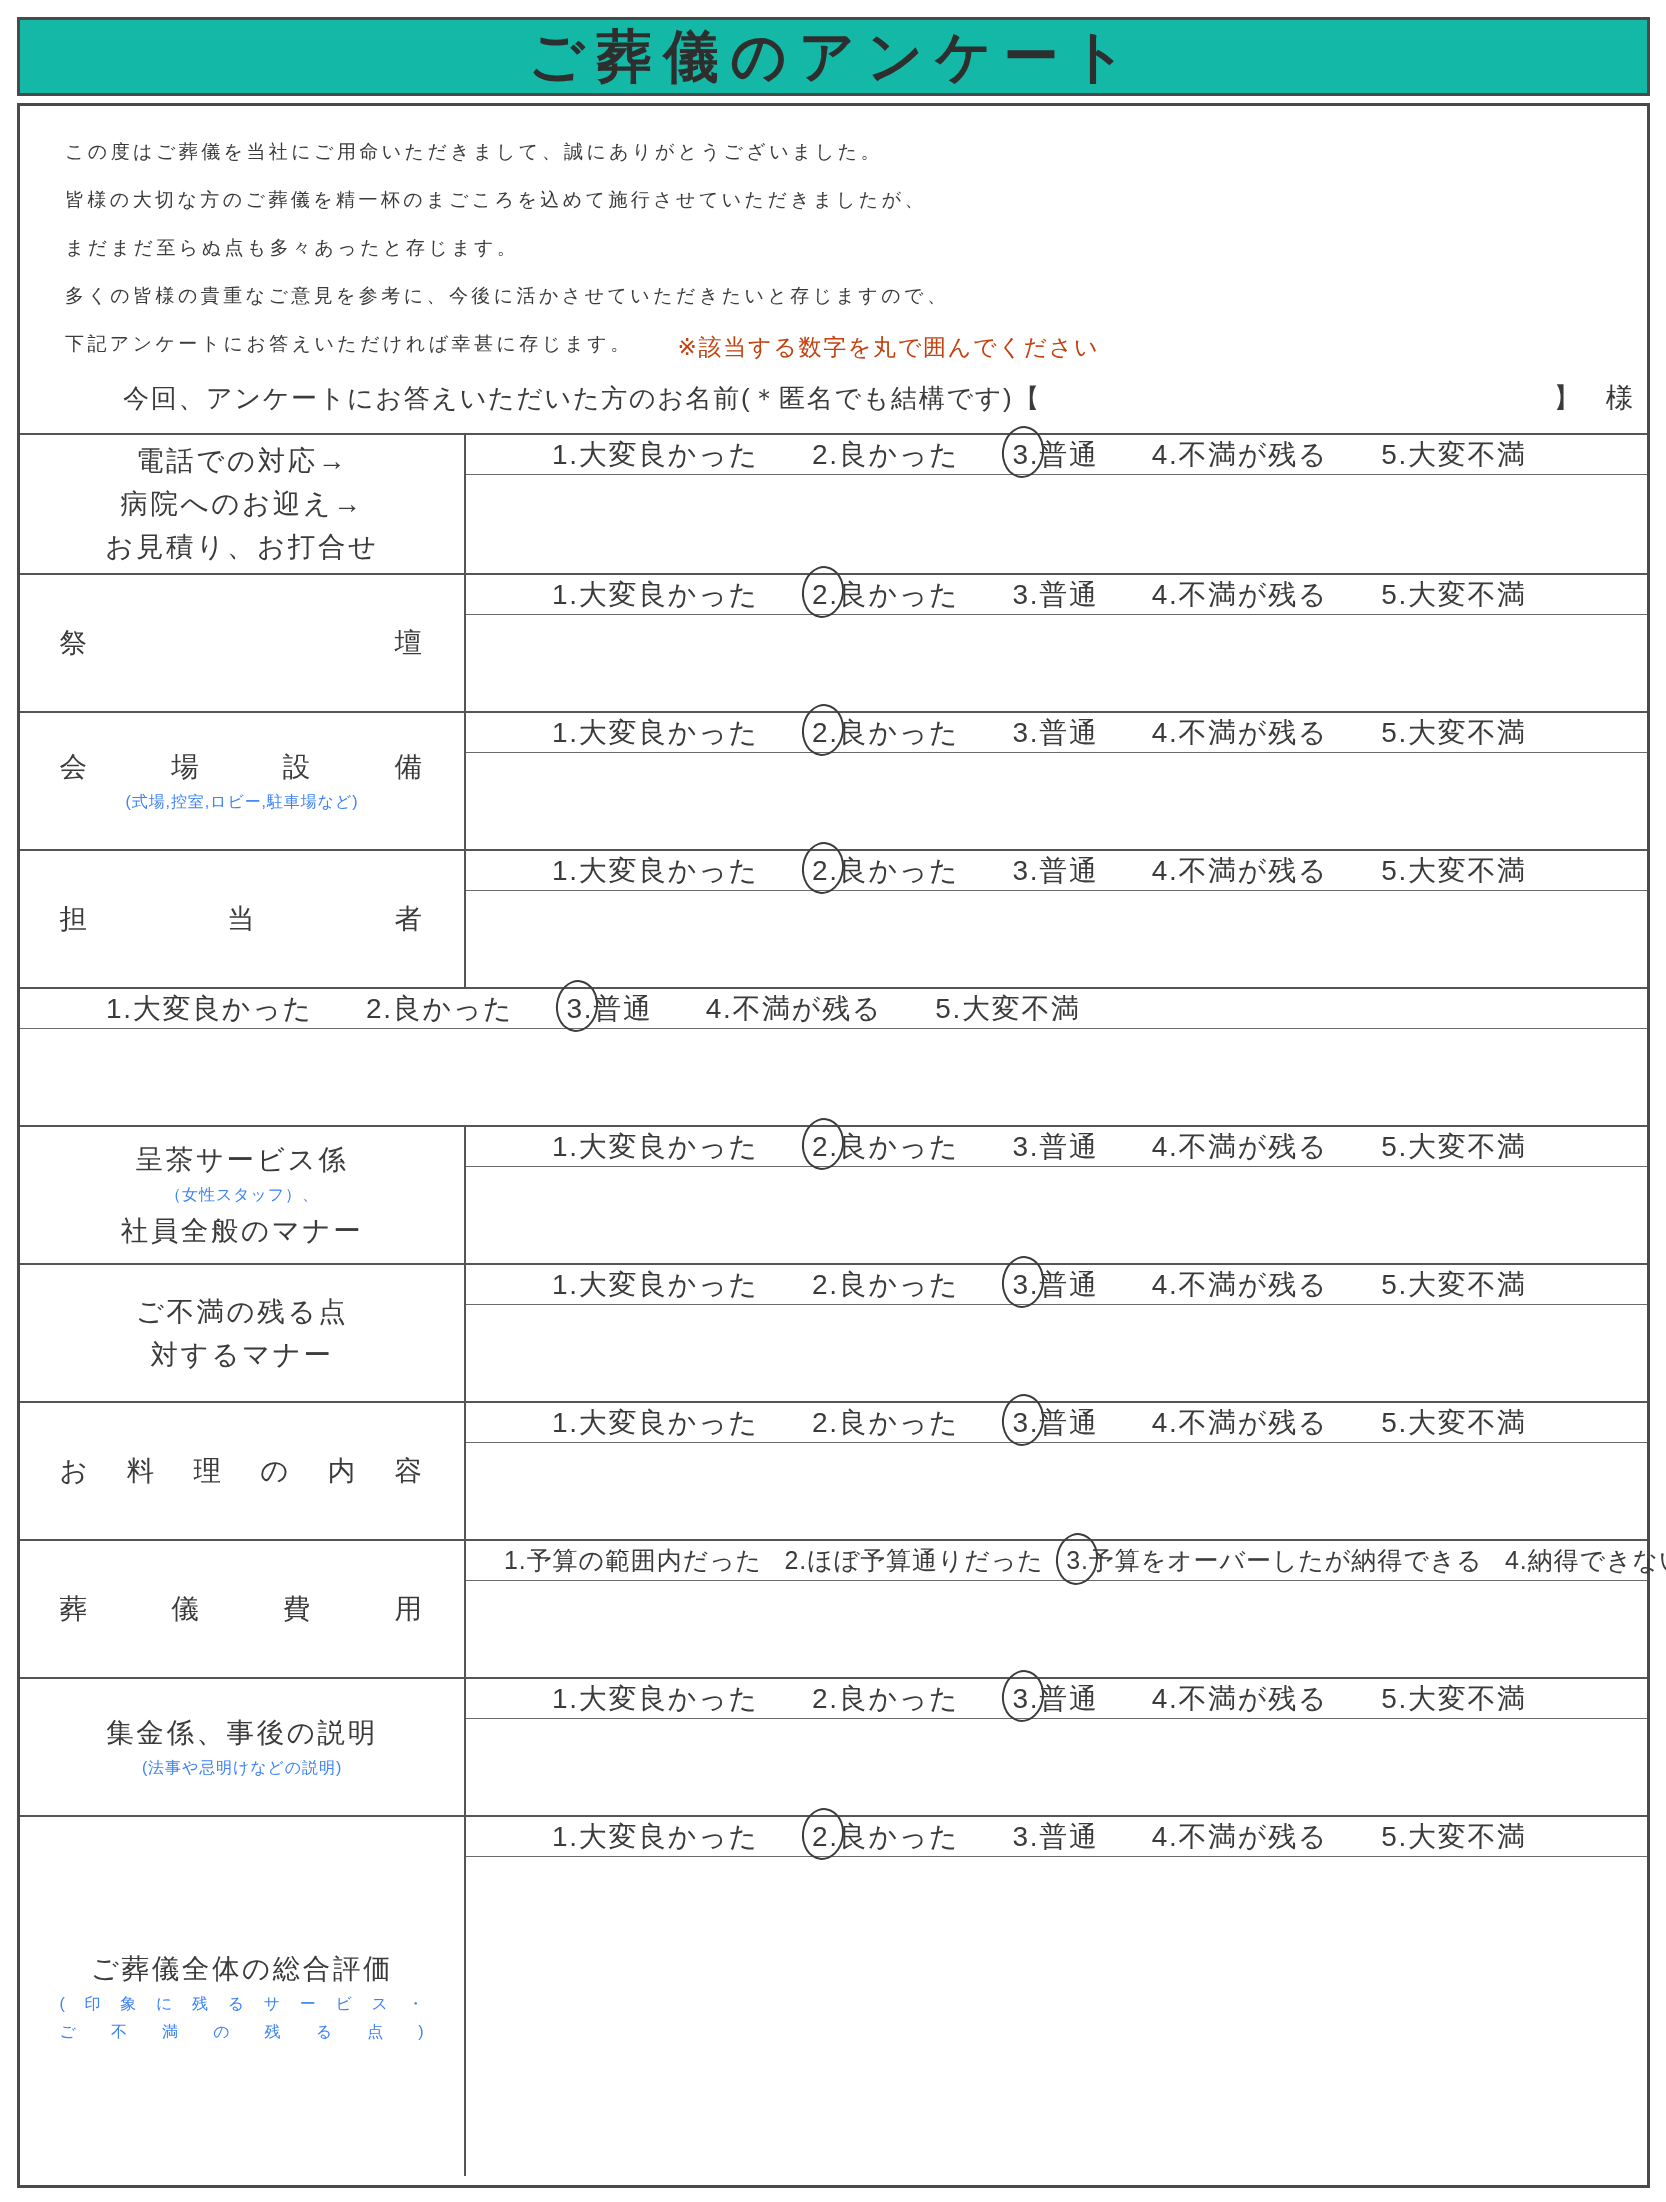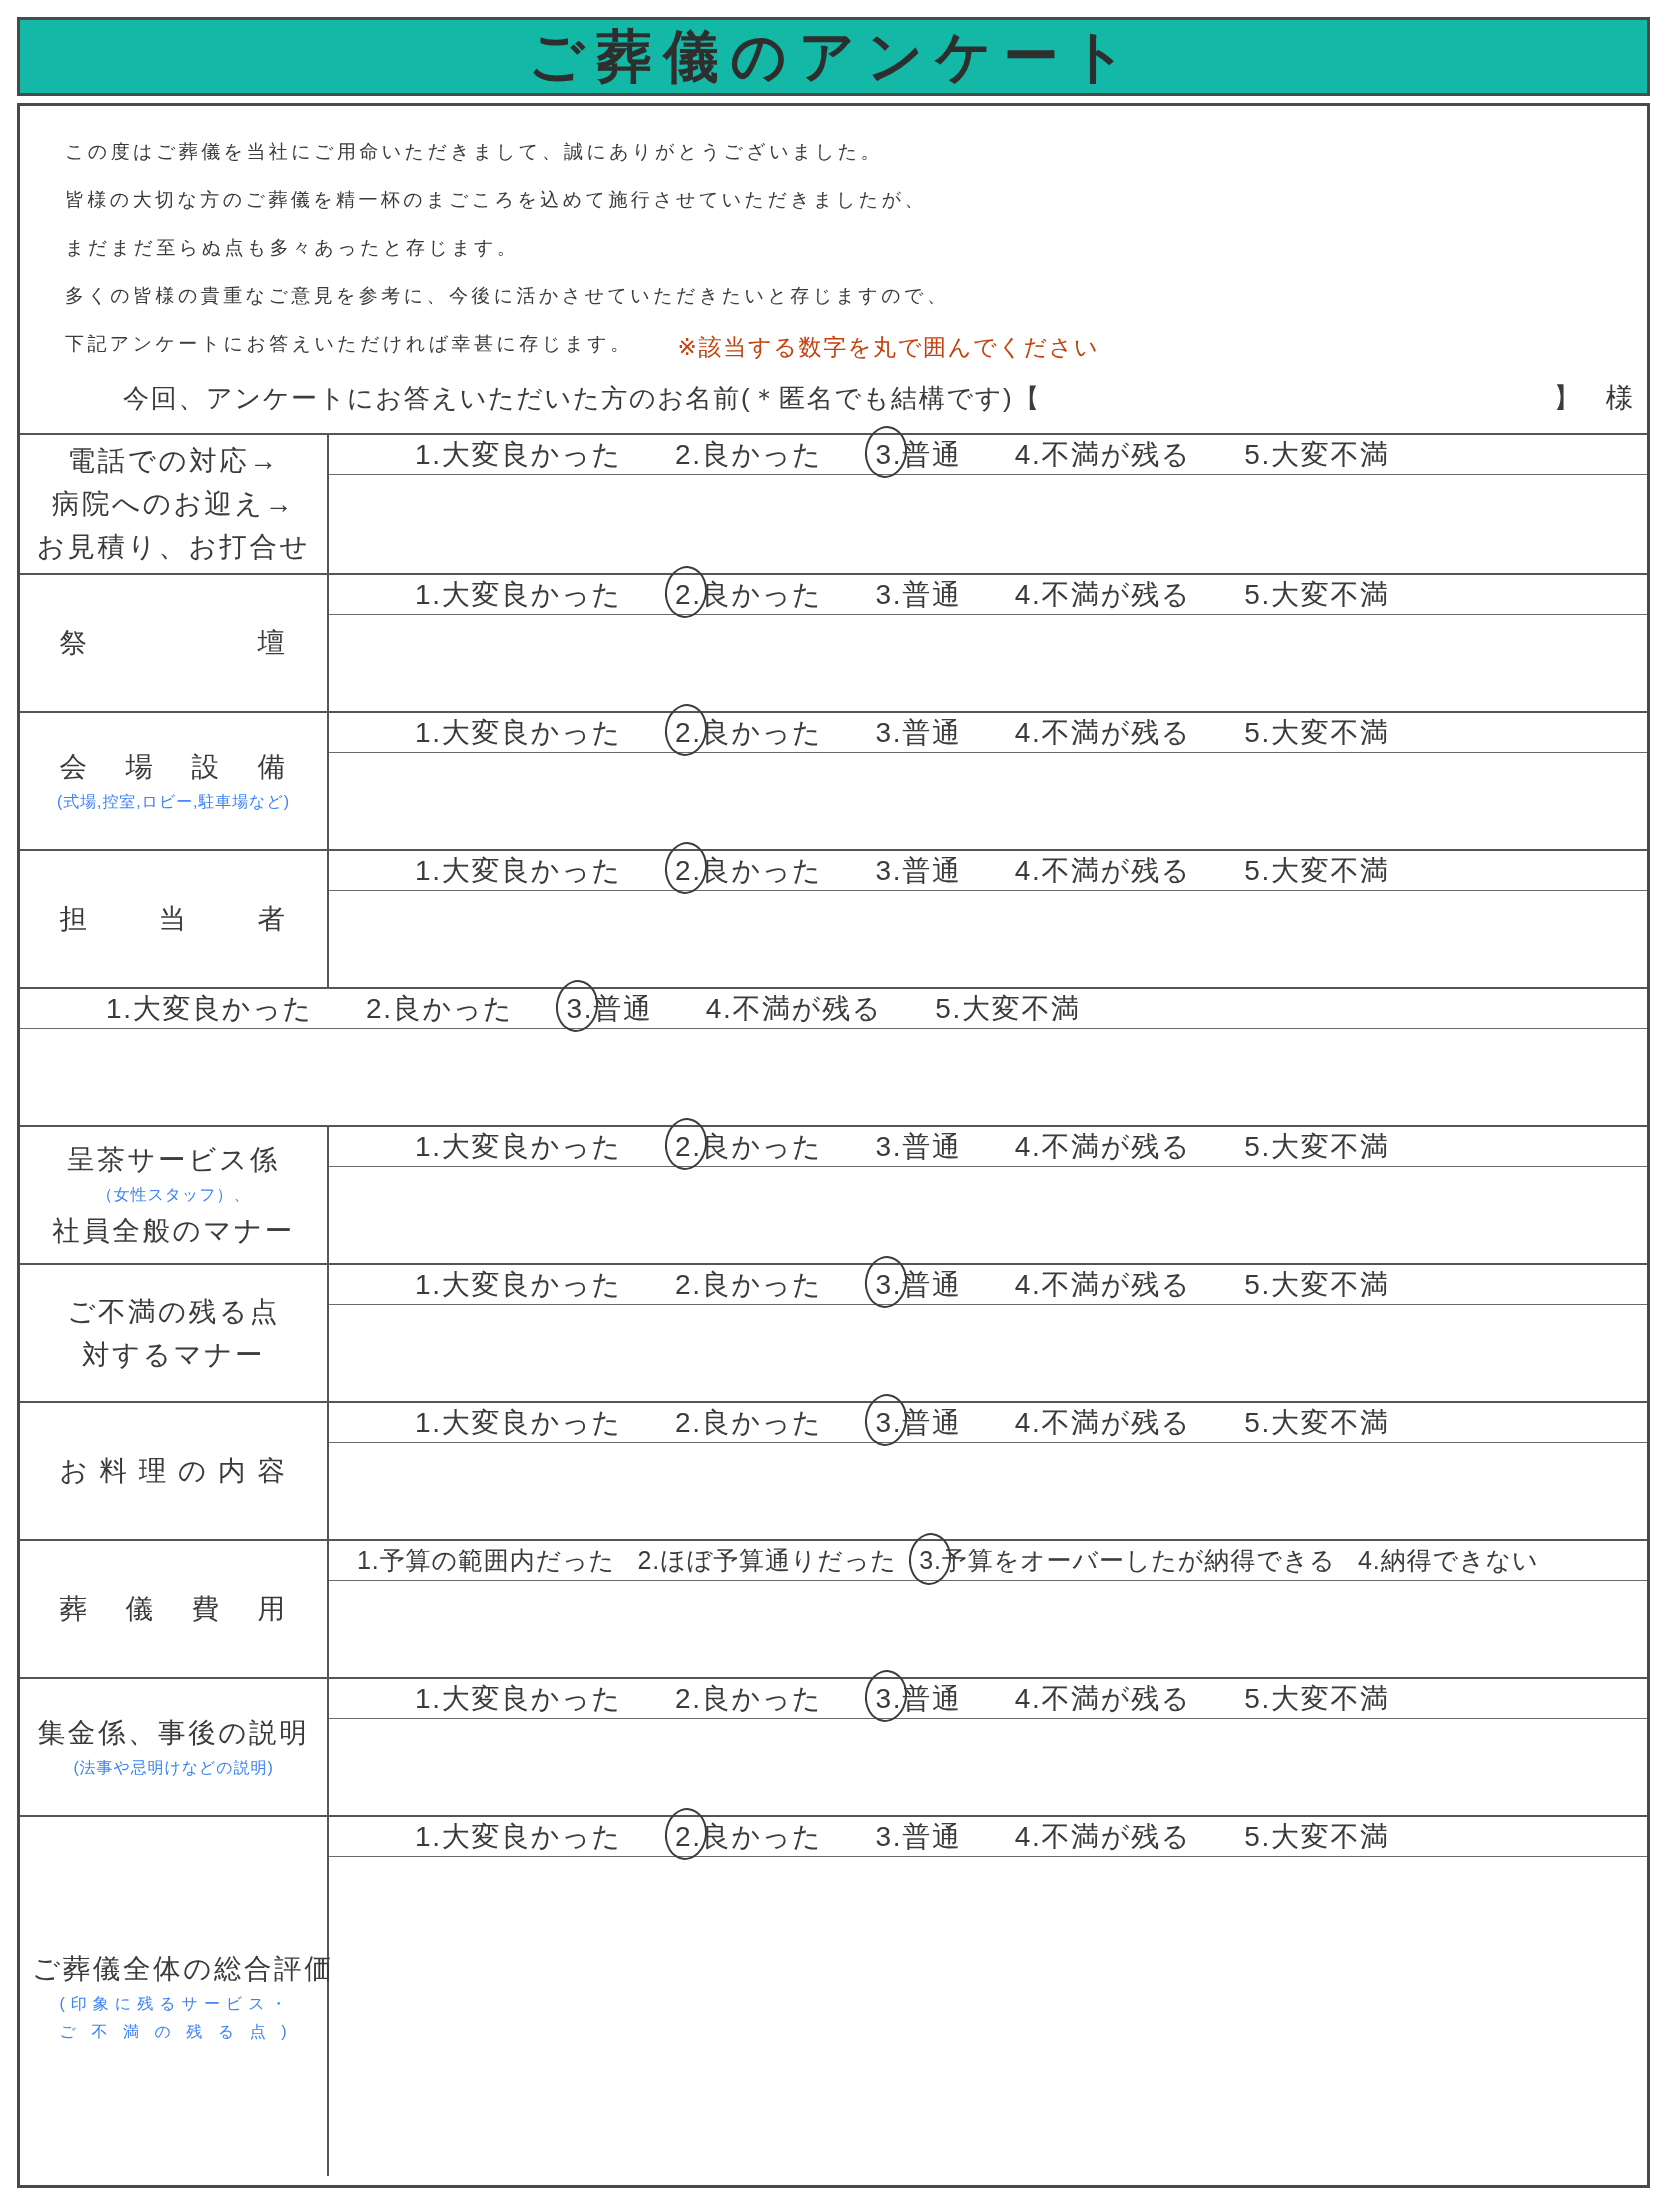--- a/index.html
+++ b/index.html
@@ -40,37 +40,37 @@
   }
   .name-blank{flex:1;min-width:34px;}
   .name-suffix{letter-spacing:8.6px;font-size:27.5px;}
 
   
   .q-table{margin-top:17px;border-top:2.6px solid #555;flex:1;}
   .row{display:flex;height:138px;box-sizing:border-box;border-top:2.6px solid #555;}
   .row:first-child{border-top:none;}
   .row.tall{height:361px;}
   .label-cell{
-    width:309px;box-sizing:border-box;border-right:2.6px solid #555;
+    width:446px;box-sizing:border-box;border-right:2.6px solid #555;
     display:flex;flex-direction:column;justify-content:center;align-items:center;
     padding:3.4px 12px;gap:6.9px;
   }
   .lline{
     font-size:27.5px;letter-spacing:2.6px;color:#3b3b3b;white-space:nowrap;width:100%;
     text-align:center;
   }
   .lline.small{font-size:16px;letter-spacing:0.9px;color:#3b82f6;}
   .lline.spread{text-align:justify;text-align-last:justify;padding:0 27.5px;box-sizing:border-box;}
   .opt-cell{flex:1;display:flex;flex-direction:column;min-width:0;}
   .opt-strip{
     height:40px;box-sizing:border-box;border-bottom:1.7px solid #6a6a6a;
     display:flex;align-items:center;padding-left:86px;gap:53px;
     font-size:28px;letter-spacing:1.7px;color:#3b3b3b;white-space:nowrap;overflow:visible;
   }
-  .opt-strip.budget{padding-left:28px;gap:22.4px;font-size:25px;letter-spacing:0.9px;}
+  .opt-strip.budget{padding-left:38px;gap:22.4px;font-size:25px;letter-spacing:0.9px;}
   .opt{position:relative;display:inline-block;}
   .cnum{position:relative;display:inline-block;}
   .circle-mark{
     position:absolute;left:-10.3px;top:-13px;width:38px;height:48px;
     border:2.6px solid #3c3c3c;border-radius:50%;transform:rotate(7deg);
     pointer-events:none;
   }
   .comment-area{flex:1;}
 </style>
 </head>

